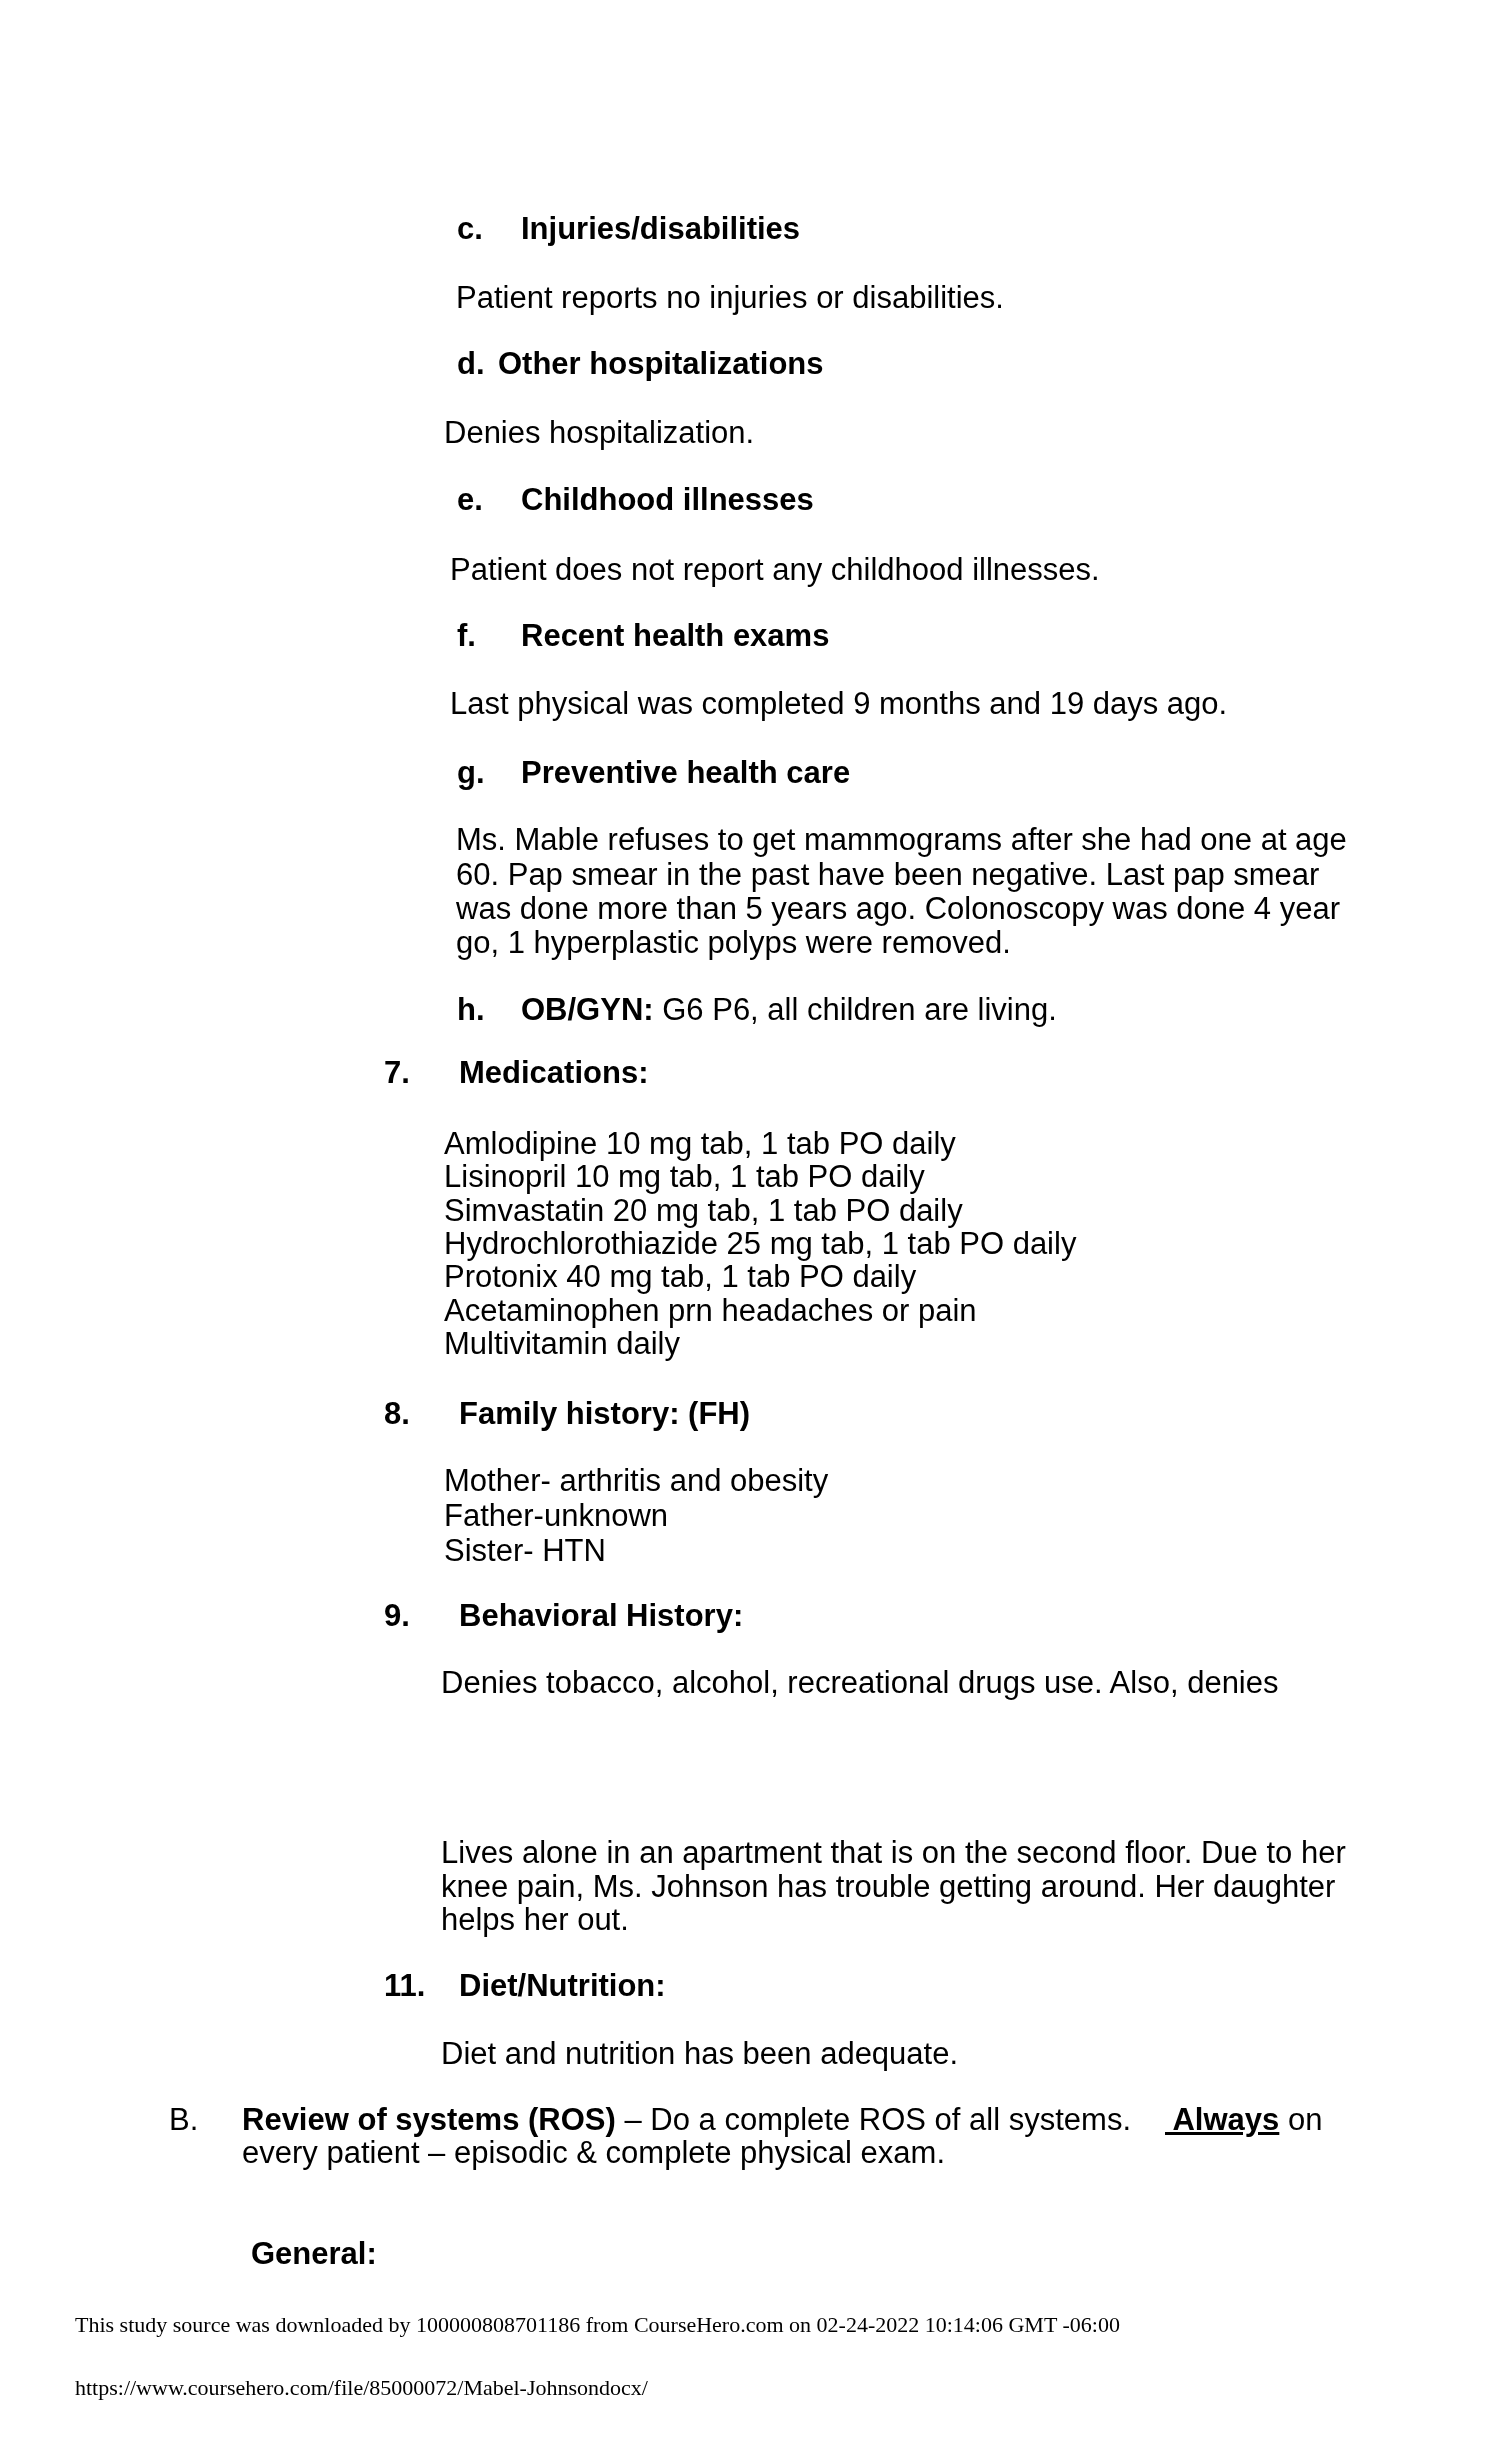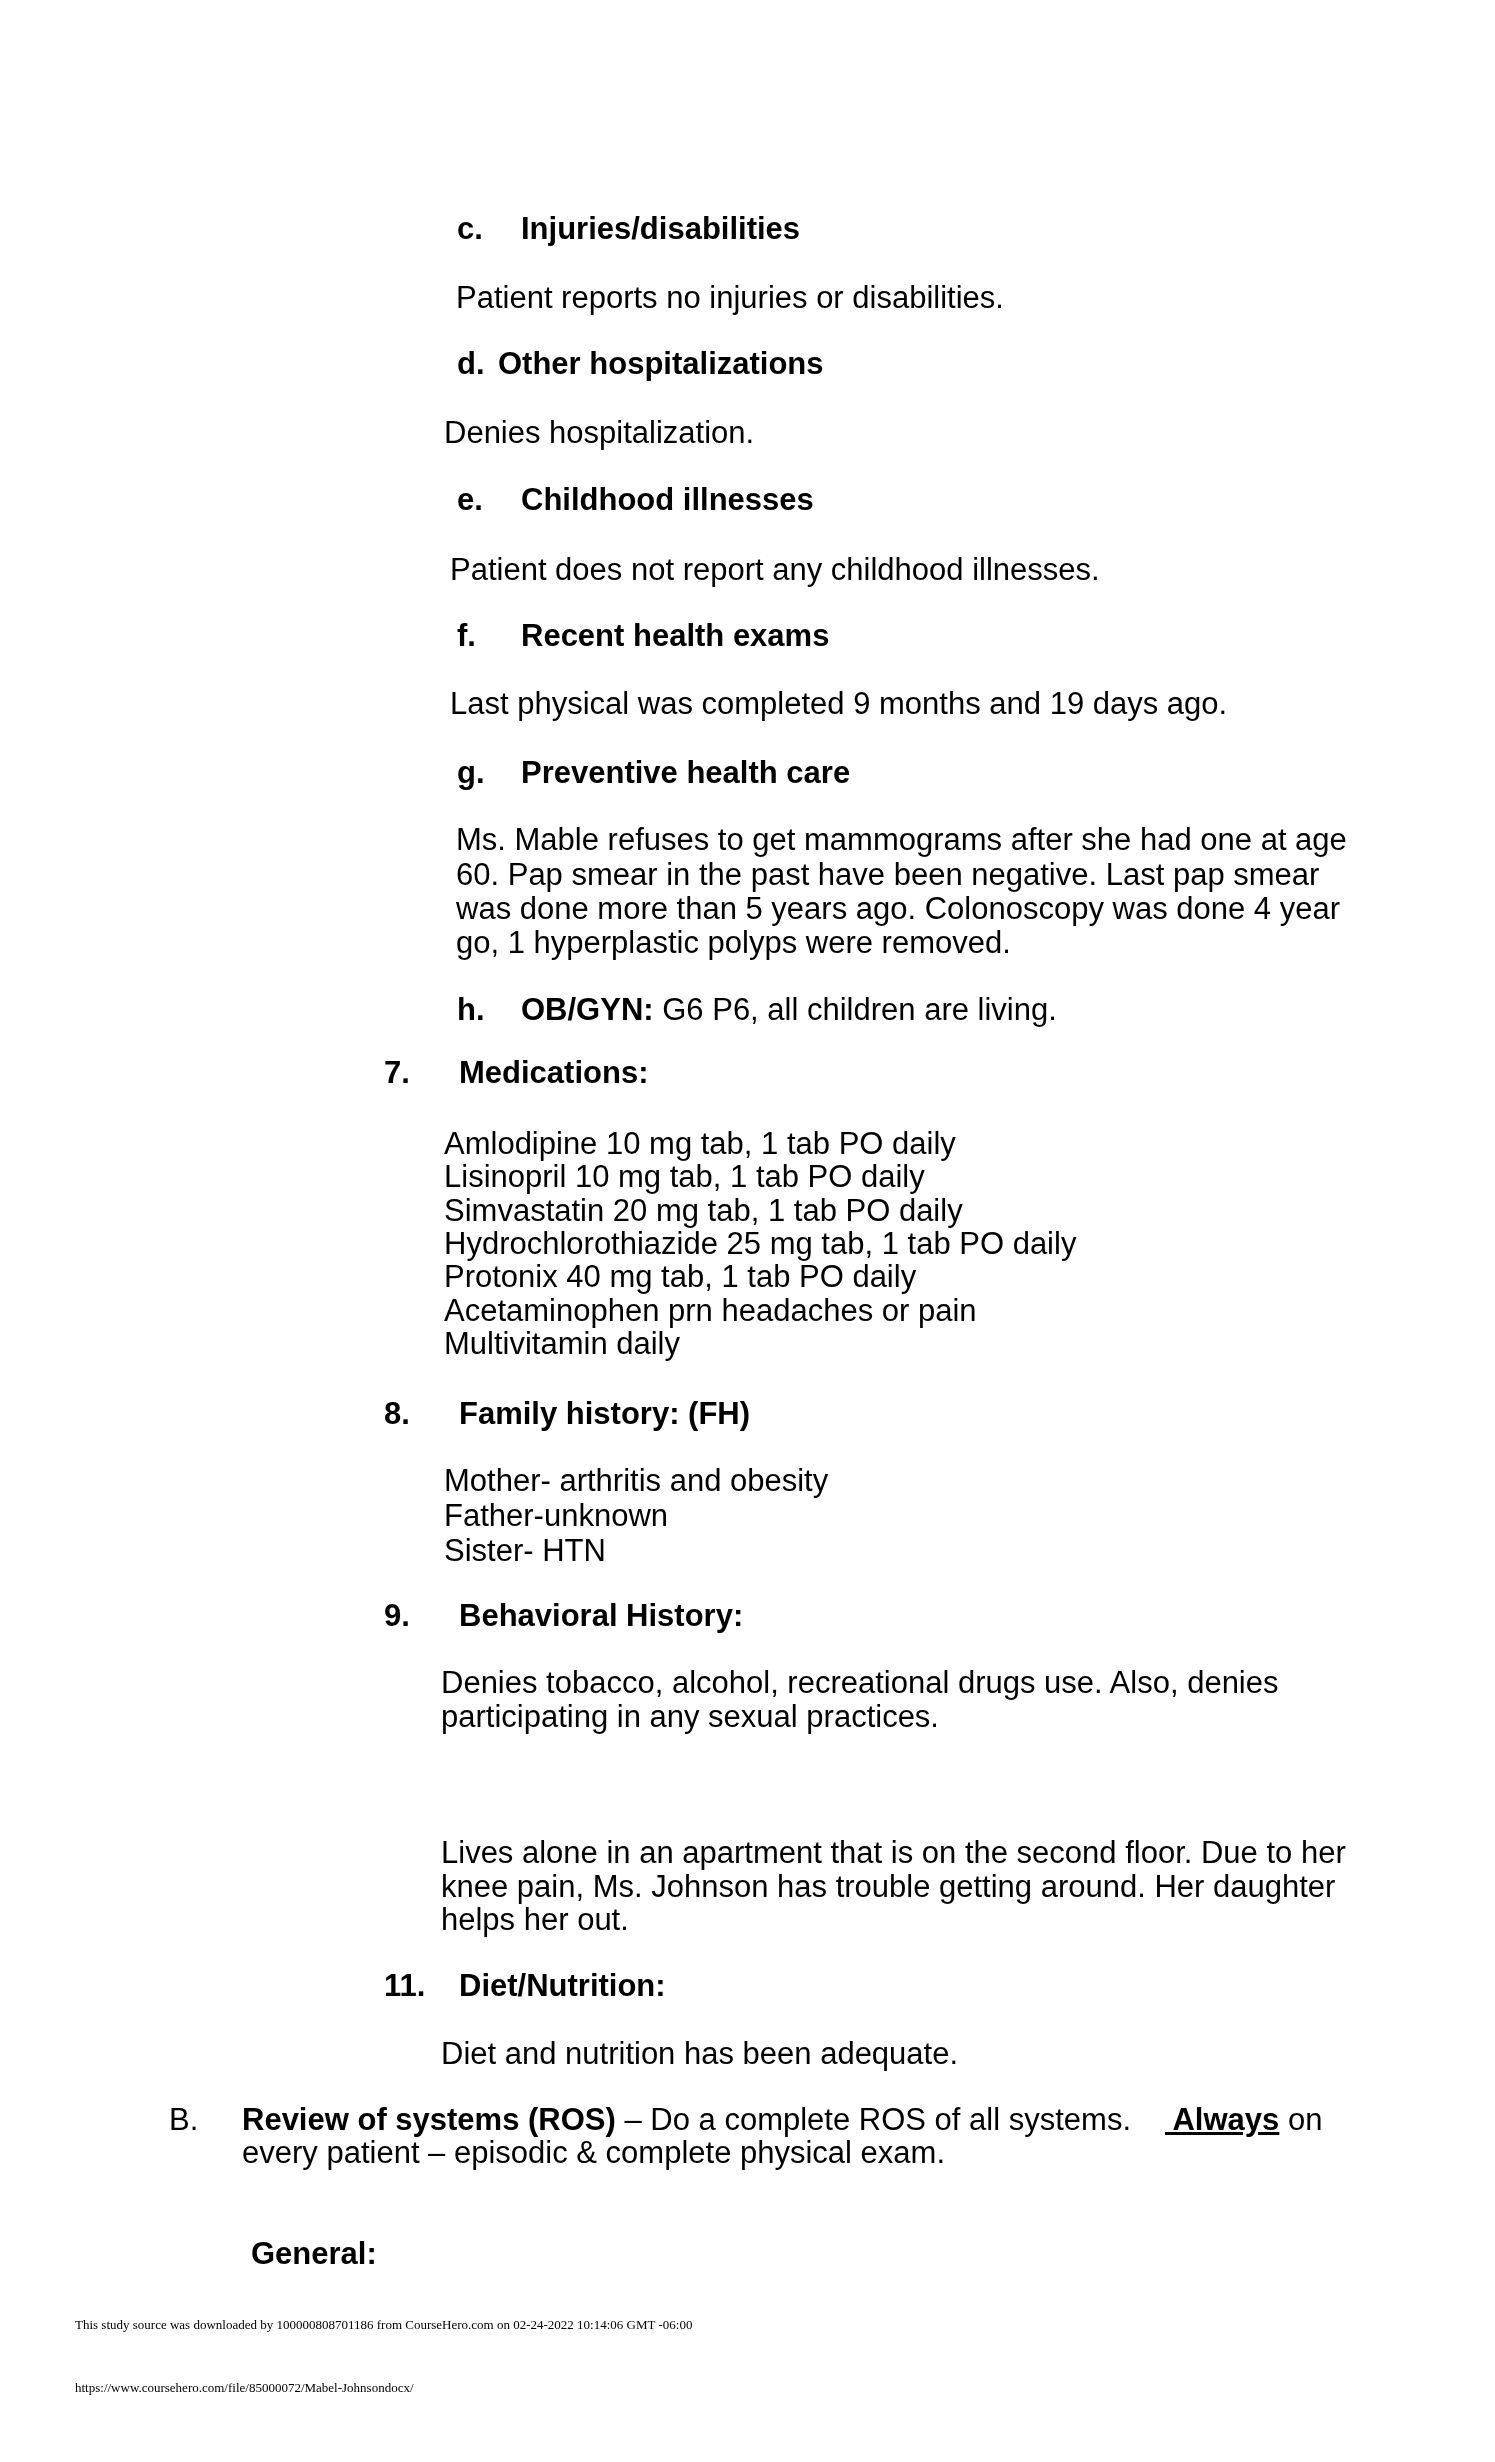--- a/index.html
+++ b/index.html
@@ -28,21 +28,21 @@
   }
   .b{font-weight:700;}
   .u{text-decoration:underline;margin-left:34px;}
   .footer-row{
     position:absolute;
     left:0;
     width:100%;
     height:23px;
     line-height:23px;
     font-family:"Liberation Serif","DejaVu Serif",serif;
-    font-size:13px;
+    font-size:22px;
   }
 </style>
 </head>
 <body>
 
 <div class="page">
 
   <div class="row" style="top:210px">
     <span class="at b" style="left:457px">c.</span>
     <span class="at b" style="left:521px">Injuries/disabilities</span>
@@ -137,23 +137,20 @@
     <span class="at" style="left:444px">Sister- HTN</span>
   </div>
 
   <div class="row" style="top:1597px">
     <span class="at b" style="left:384px">9.</span>
     <span class="at b" style="left:459px">Behavioral History:</span>
   </div>
   <div class="row" style="top:1664px">
     <span class="at" style="left:441px">Denies tobacco, alcohol, recreational drugs use. Also, denies</span>
   </div>
-  <div class="row" style="top:1698px">
-    <span class="at" style="left:441px">participating in any sexual practices.</span>
-  </div>
 
   <div class="row" style="top:1834px">
     <span class="at" style="left:441px">Lives alone in an apartment that is on the second floor. Due to her</span>
   </div>
   <div class="row" style="top:1868px">
     <span class="at" style="left:441px">knee pain, Ms. Johnson has trouble getting around. Her daughter</span>
   </div>
   <div class="row" style="top:1901px">
     <span class="at" style="left:441px">helps her out.</span>
   </div>

